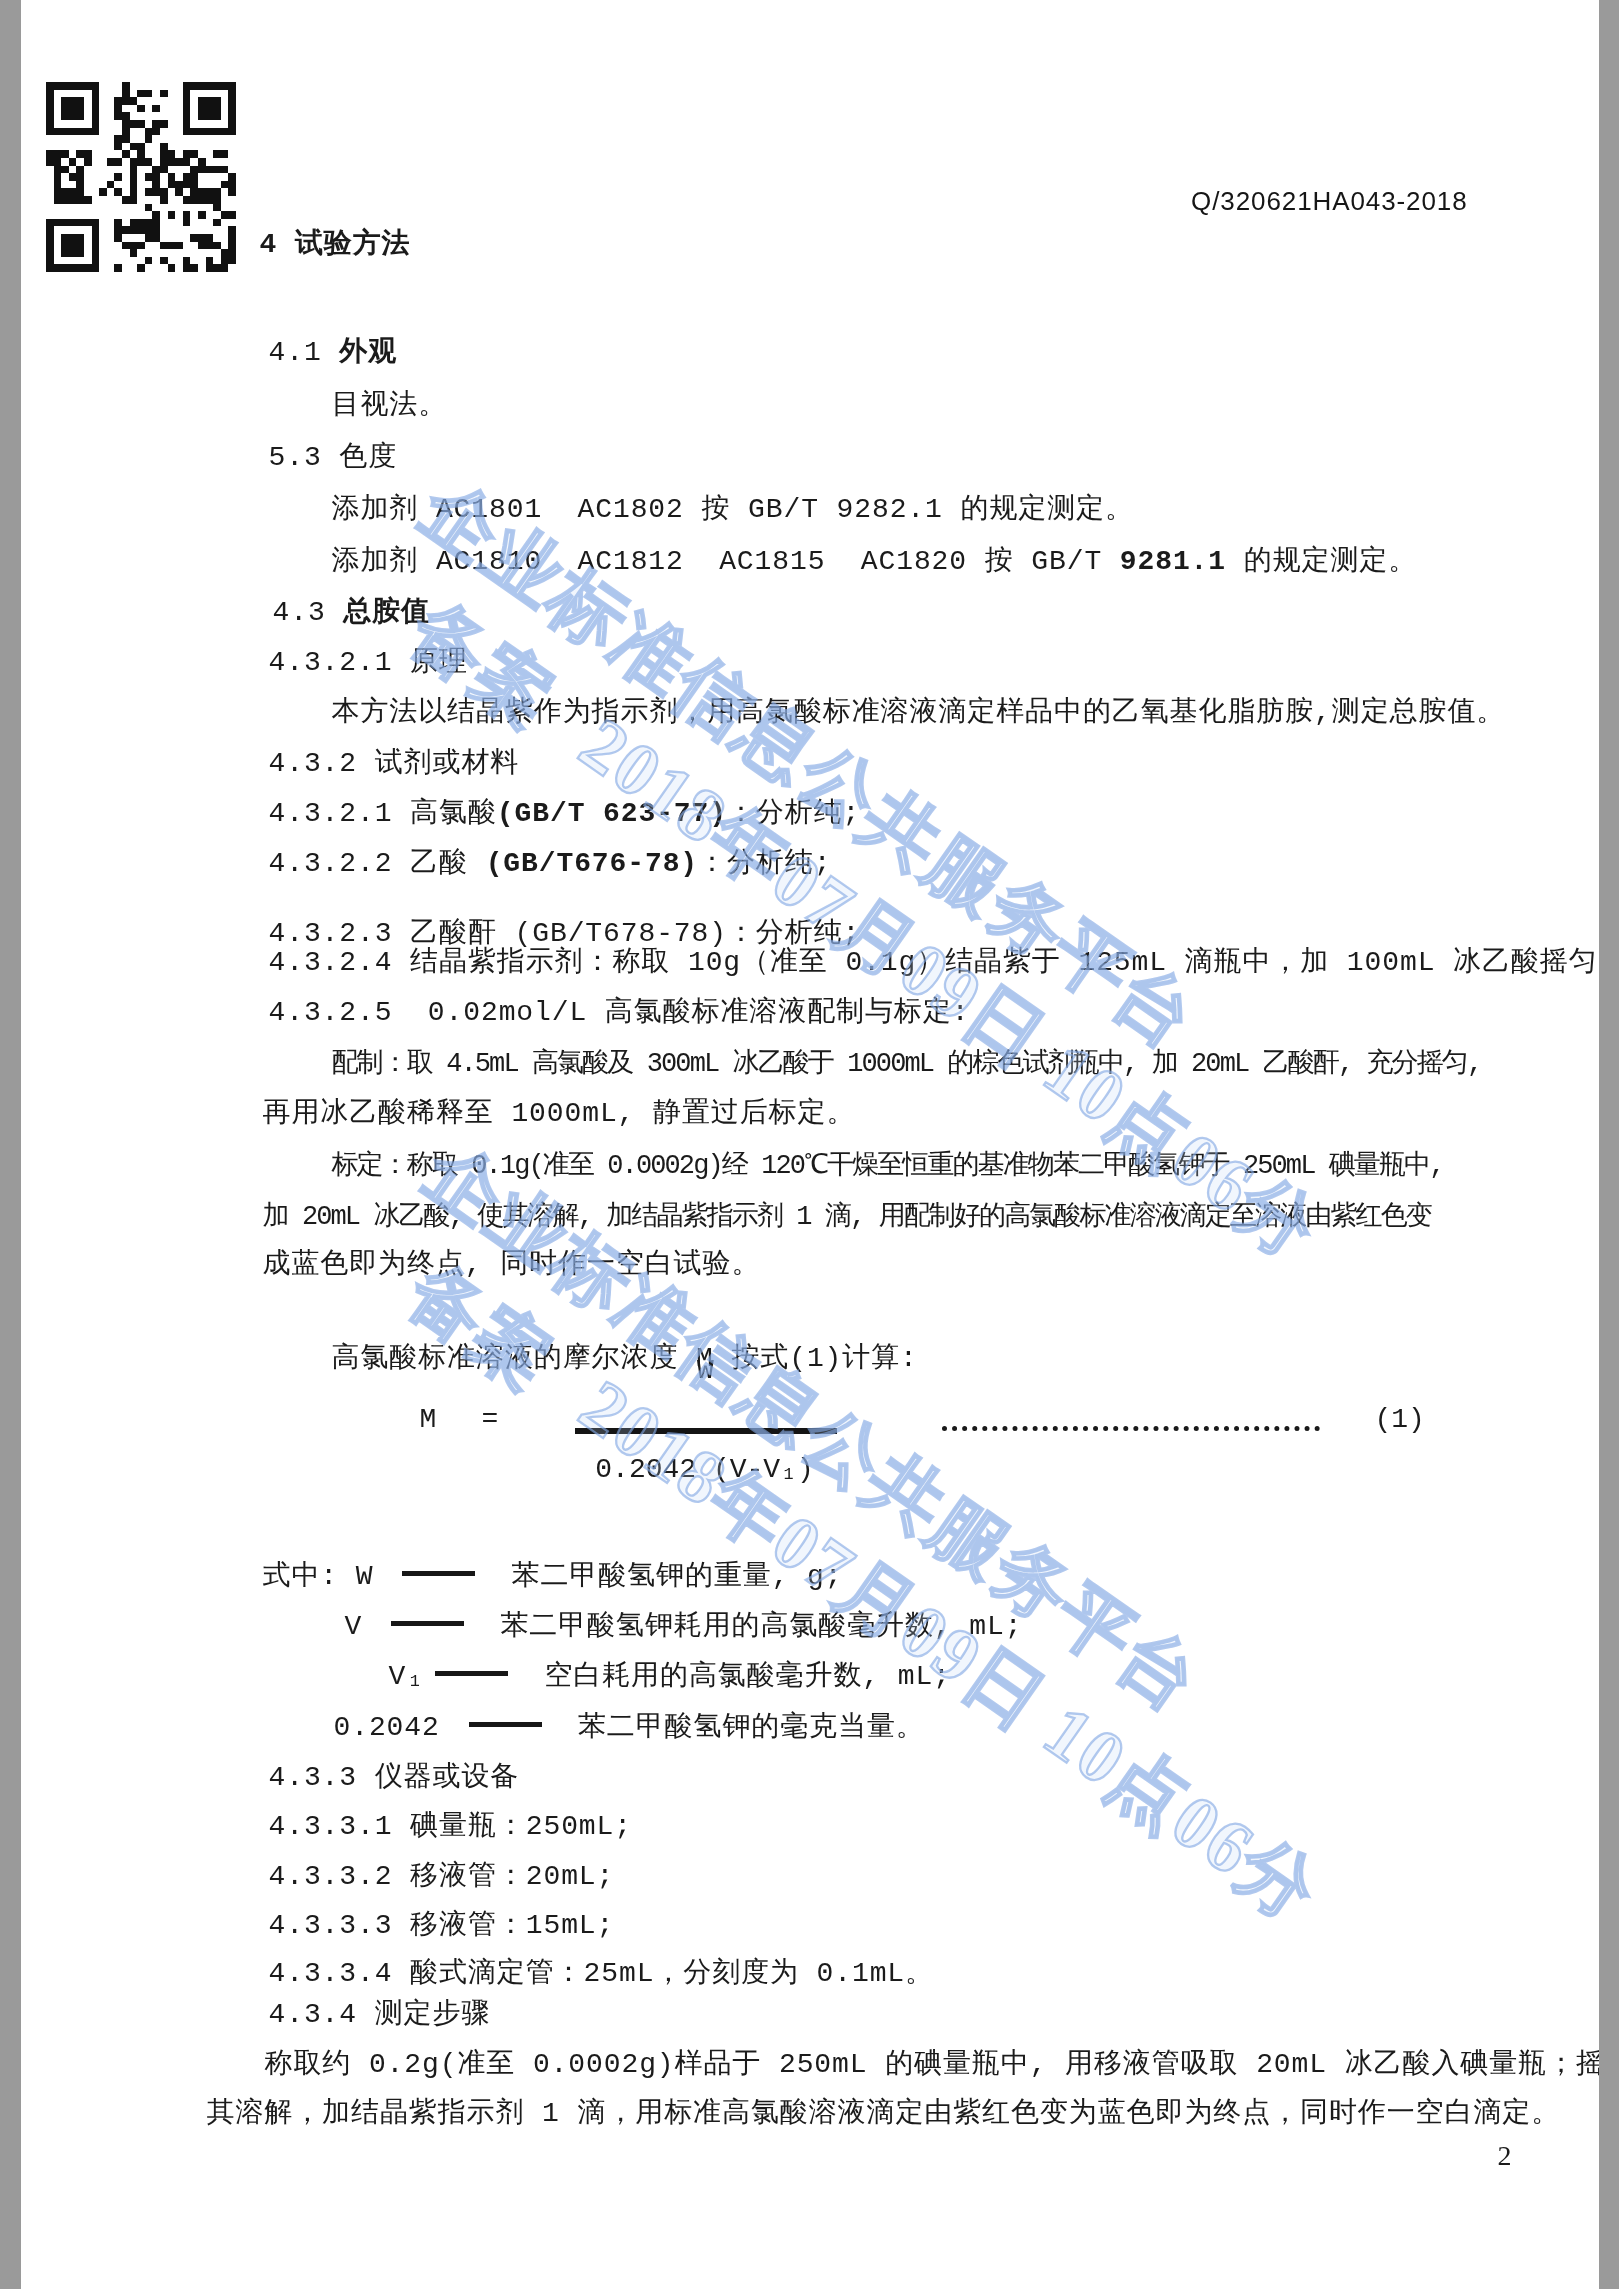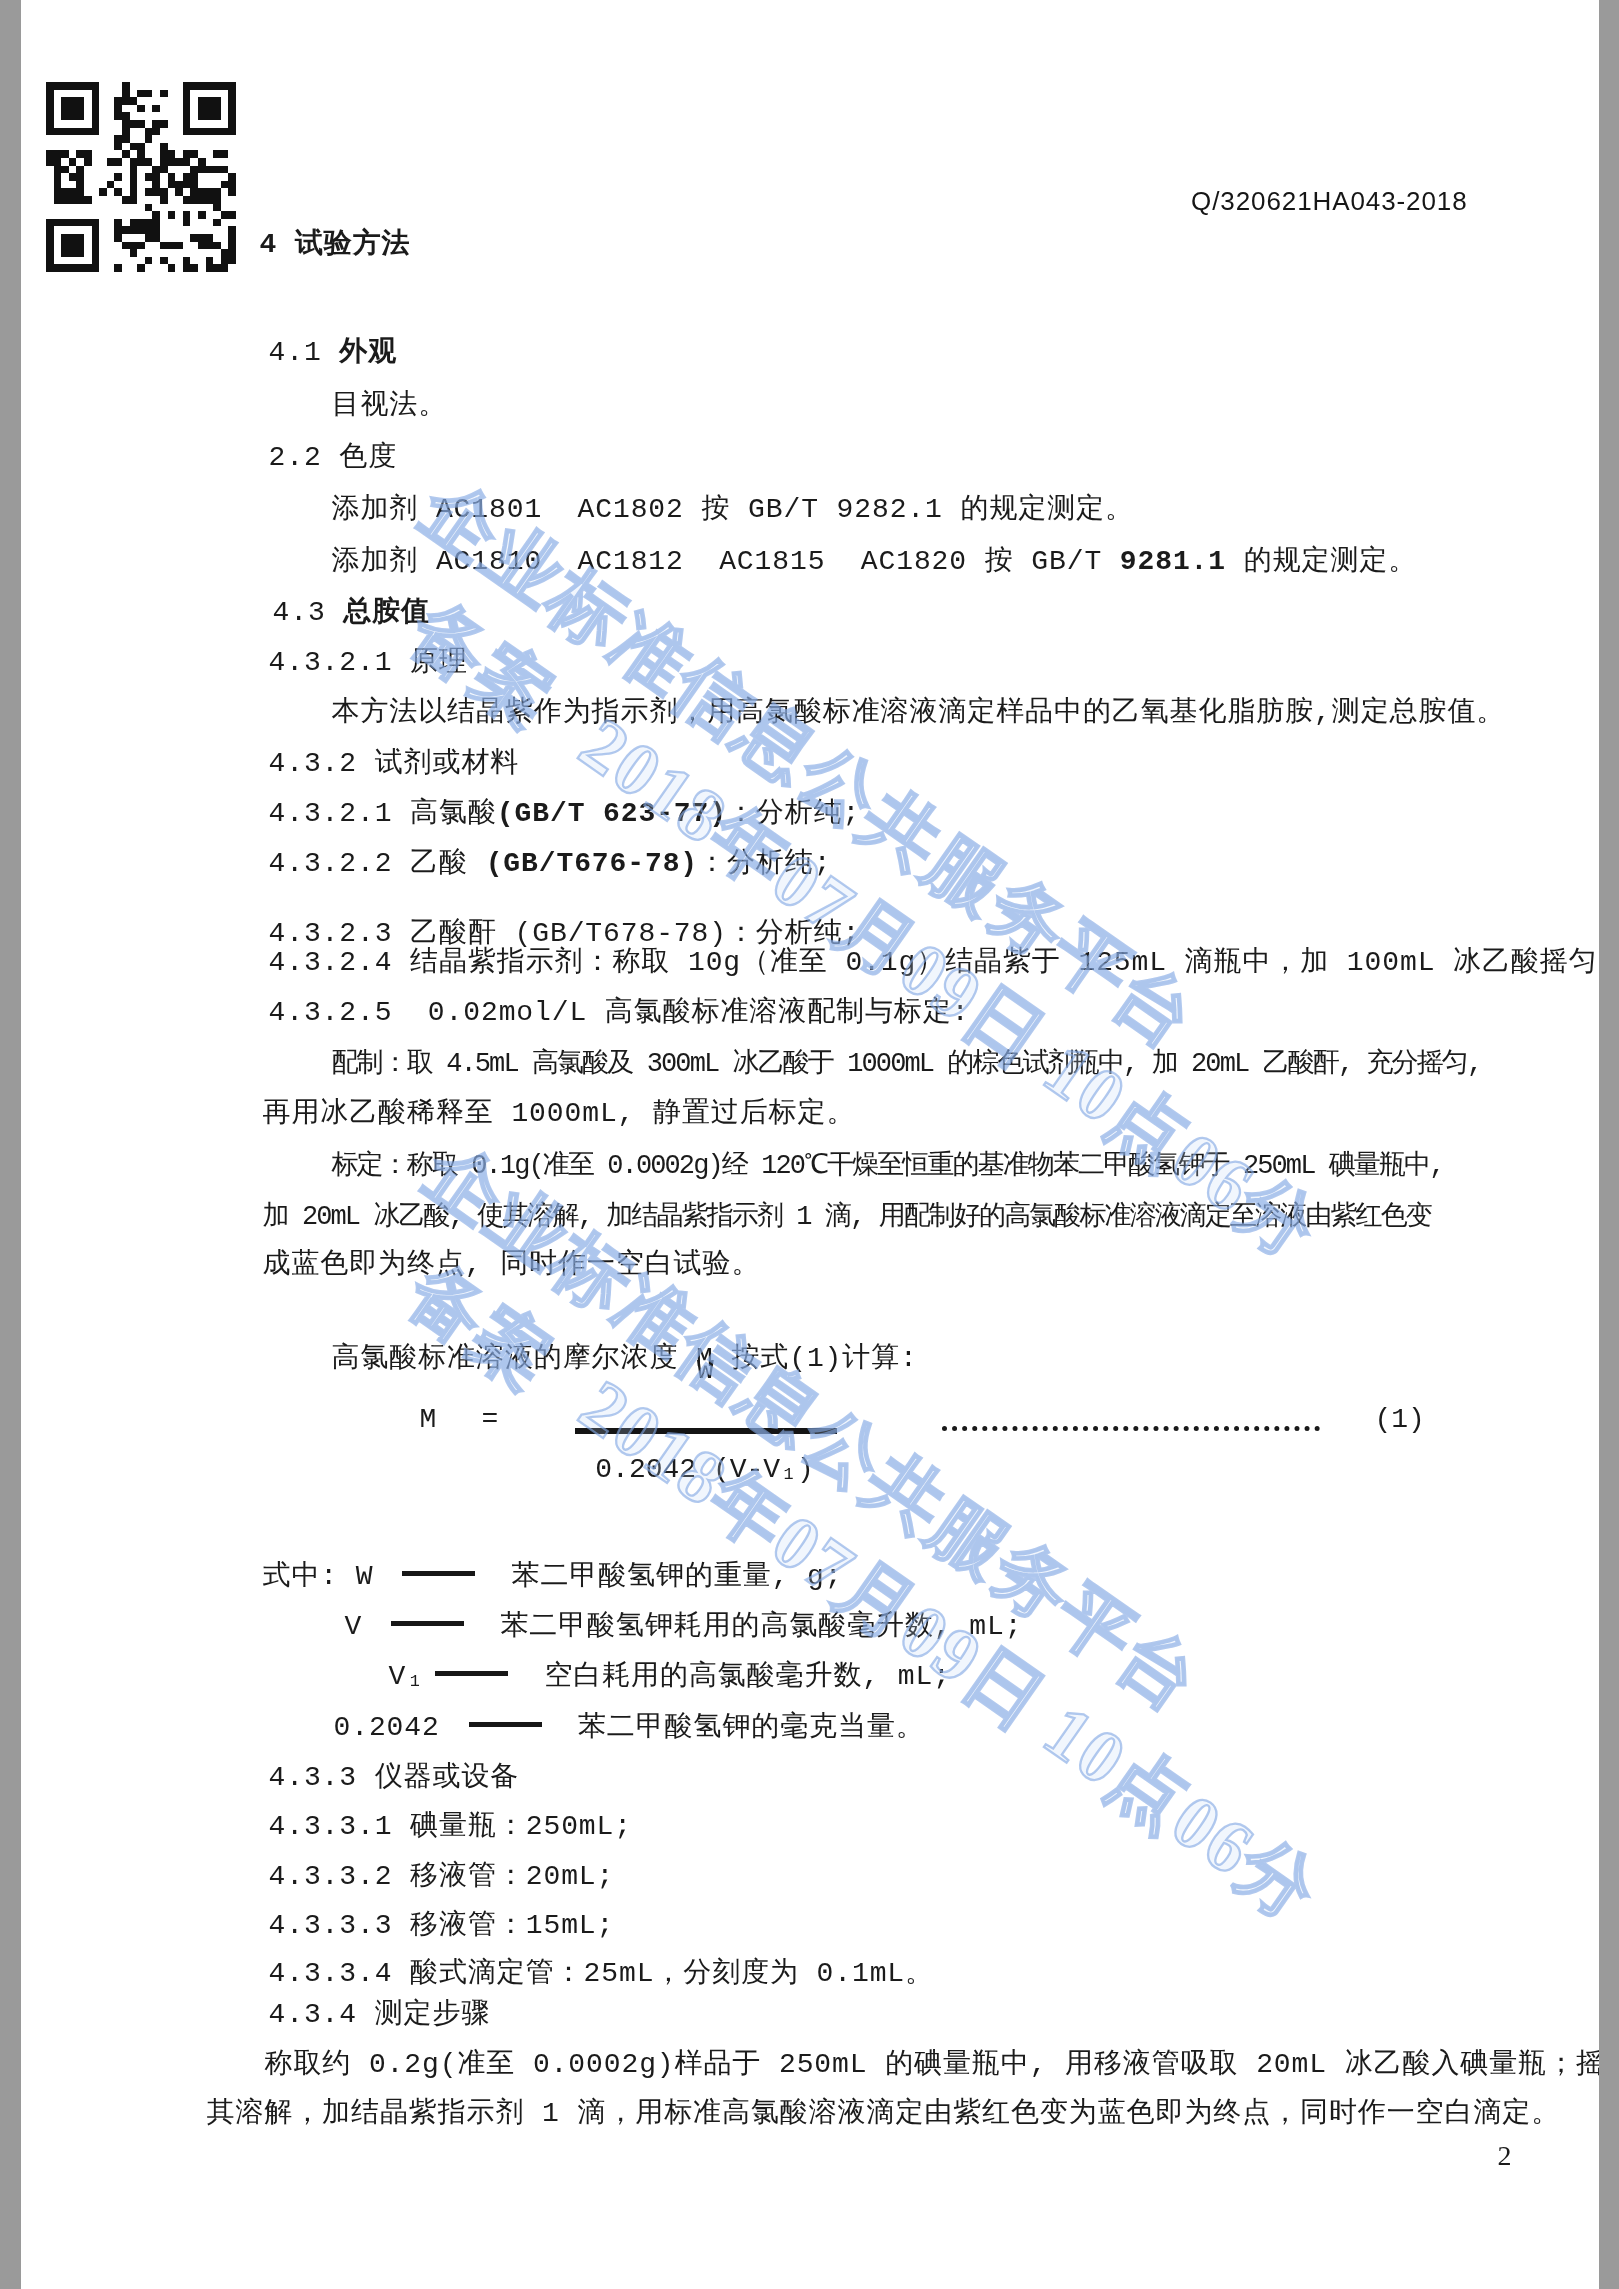--- a/index.html
+++ b/index.html
@@ -270,21 +270,21 @@
     <span class="wm" id="wm1-time">2018年07月09日 10点06分</span>
     <span class="wm" id="wm2-main">企业标准信息公共服务平台</span>
     <span class="wm" id="wm2-tag">备案</span>
     <span class="wm" id="wm2-time">2018年07月09日 10点06分</span>
   </div>
 
   <div id="content">
       <div class="line" style="left: 239px; top: 229px;"><span class="b">4 试验方法</span></div>
       <div class="line" style="left: 248px; top: 337px;"><span>4.1 </span><span class="b">外观</span></div>
       <div class="line" style="left: 311px; top: 390px;"><span>目视法。</span></div>
-      <div class="line" style="left: 248px; top: 442px;"><span>2.2 色度</span></div>
+      <div class="line" style="left: 248px; top: 442px;"><span>5.3 色度</span></div>
       <div class="line" style="left: 311px; top: 494px;"><span>添加剂 AC1801  AC1802 按 GB/T 9282.1 的规定测定。</span></div>
       <div class="line" style="left: 311px; top: 546px;"><span>添加剂 AC1810  AC1812  AC1815  AC1820 按 GB/T </span><span class="b">9281.1</span><span> 的规定测定。</span></div>
       <div class="line" style="left: 252px; top: 597px;"><span>4.3 </span><span class="b">总胺值</span></div>
       <div class="line" style="left: 248px; top: 647px;"><span>4.3.2.1 原理</span></div>
       <div class="line" style="left: 311px; top: 697px;"><span>本方法以结晶紫作为指示剂，用高氯酸标准溶液滴定样品中的乙氧基化脂肪胺,测定总胺值。</span></div>
       <div class="line" style="left: 248px; top: 748px;"><span>4.3.2 试剂或材料</span></div>
       <div class="line" style="left: 248px; top: 798px;"><span>4.3.2.1 高氯酸</span><span class="b">(GB/T 623-77)</span><span>：分析纯;</span></div>
       <div class="line" style="left: 248px; top: 848px;"><span>4.3.2.2 乙酸 </span><span class="b">(GB/T676-78)</span><span>：分析纯;</span></div>
       <div class="line" style="left: 248px; top: 898px; margin-top: 20px;"><span>4.3.2.3 乙酸酐 (GB/T678-78)：分析纯;</span></div>
       <div class="line" style="left: 248px; top: 947px;"><span>4.3.2.4 结晶紫指示剂：称取 10g（准至 0.1g）结晶紫于 125mL 滴瓶中，加 100mL 冰乙酸摇匀;</span></div>

